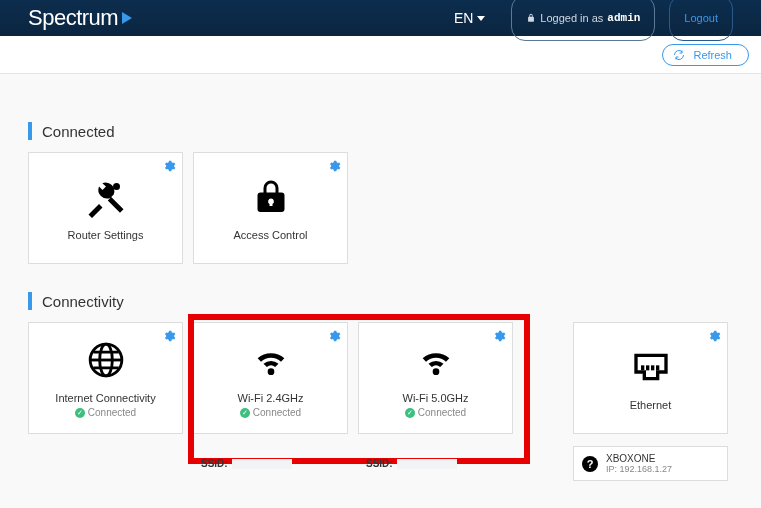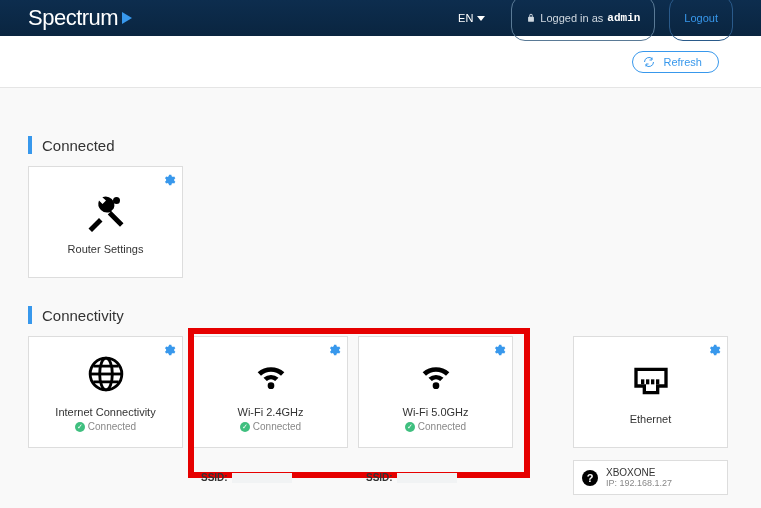--- a/index.html
+++ b/index.html
@@ -1,27 +1,27 @@
 <!DOCTYPE html>
 <html><head>
 <meta charset="utf-8">
 <style>
   * { box-sizing: border-box; margin: 0; padding: 0; }
   body { font-family: -apple-system, BlinkMacSystemFont, "Segoe UI", Arial, sans-serif; background: #f9f9f9; width: 761px; height: 508px; overflow: hidden; }
   .header { background: #0a2540; background: linear-gradient(to bottom, #0d2d4e, #0a2540); height: 36px; display: flex; align-items: center; padding: 0 28px; gap: 8px; }
   .logo { color: #fff; font-size: 22px; font-weight: 400; display: flex; align-items: center; letter-spacing: -0.5px; }
   .logo-tri { width: 0; height: 0; border-top: 6px solid transparent; border-bottom: 6px solid transparent; border-left: 10px solid #3898ec; margin-left: 4px; }
   .spacer { flex: 1; }
-  .lang { color: #fff; font-size: 11px; display: flex; align-items: center; gap: 4px; margin-right: 12px; cursor: pointer; }
+  .lang { color: #fff; font-size: 14px; display: flex; align-items: center; gap: 4px; margin-right: 12px; cursor: pointer; }
   .lang .caret { width: 0; height: 0; border-left: 4px solid transparent; border-right: 4px solid transparent; border-top: 5px solid #fff; }
   .pill { border: 1px solid #5a7a96; border-radius: 14px; padding: 16px 14px; font-size: 11px; color: #d0d8e0; display: flex; align-items: center; gap: 4px; margin-left: 6px; cursor: pointer; }
   .pill.logout { color: #3898ec; border-color: #2a5a8a; }
   .pill strong { color: #fff; font-weight: 600; font-family: Liberation Mono, monospace; }
   .lock-sm svg { width: 10px; height: 10px; display: block; }
-  .subbar { background: #fff; height: 52px; border-bottom: 1px solid #e5e5e5; display: flex; align-items: center; justify-content: flex-end; padding: 0 42px; }
+  .subbar { background: #fff; height: 38px; border-bottom: 1px solid #e5e5e5; display: flex; align-items: center; justify-content: flex-end; padding: 0 12px; }
   .refresh-btn { border: 1px solid #3898ec; border-radius: 14px; padding: 4px 16px 4px 10px; font-size: 11px; color: #3898ec; display: flex; align-items: center; gap: 8px; background: #fff; cursor: pointer; }
   .refresh-ic { width: 12px; height: 12px; }
   .content { padding: 20px 28px 0 28px; }
   .sect { display: flex; align-items: center; margin: 28px 0 12px 0; }
   .sect-bar { width: 4px; height: 18px; background: #3898ec; margin-right: 10px; }
   .sect-title { font-size: 15px; color: #333; font-weight: 400; }
   .row { display: flex; gap: 10px; position: relative; }
   .card { width: 155px; height: 112px; border: 1px solid #ddd; background: #fff; position: relative; display: flex; flex-direction: column; align-items: center; justify-content: center; cursor: pointer; }
   .card .gear { position: absolute; top: 6px; right: 6px; color: #3898ec; }
   .card .gear svg { width: 14px; height: 14px; display: block; }
@@ -92,20 +92,33 @@
       </div>
       <div class="card-ic">
         <svg width="42" height="42" viewBox="0 0 24 24" fill="#000">
             <path d="M22 19l-7-7 1.4-1.4a5 5 0 0 0-6.5-6.5L12 6l-2 2-2-2a5 5 0 0 0 6.5 6.5L13 14l7 7 2-2zM2 22l6-6 2 2-6 6-2-2z"></path>
             <circle cx="18" cy="6" r="2"></circle>
           </svg>
       </div>
       <div class="card-label">Router Settings</div>
     </div>
 
+    <div class="card">
+      <div class="gear">
+        <svg viewBox="0 0 24 24" fill="#3898ec">
+            <path d="M12 8a4 4 0 1 0 0 8 4 4 0 0 0 0-8zm9 4a7 7 0 0 0-.1-1.2l2-1.6-2-3.4-2.4 1a7 7 0 0 0-2-1.2L16 3h-4l-.5 2.6a7 7 0 0 0-2 1.2l-2.4-1-2 3.4 2 1.6A7 7 0 0 0 7 12c0 .4 0 .8.1 1.2l-2 1.6 2 3.4 2.4-1a7 7 0 0 0 2 1.2L12 21h4l.5-2.6a7 7 0 0 0 2-1.2l2.4 1 2-3.4-2-1.6c.1-.4.1-.8.1-1.2z"></path>
+          </svg>
+      </div>
+      <div class="card-ic">
+        <svg width="36" height="42" viewBox="0 0 24 24" fill="#000">
+            <path d="M12 1a5 5 0 0 0-5 5v3H5a2 2 0 0 0-2 2v9a2 2 0 0 0 2 2h14a2 2 0 0 0 2-2v-9a2 2 0 0 0-2-2h-2V6a5 5 0 0 0-5-5zm-3 5a3 3 0 1 1 6 0v3H9V6zm3 7a2 2 0 0 1 1 3.7V18h-2v-1.3A2 2 0 0 1 12 13z"></path>
+          </svg>
+      </div>
+      <div class="card-label">Access Control</div>
+    </div>
   </div>
 
   <div class="sect">
     <div class="sect-bar"></div>
     <div class="sect-title">Connectivity</div>
   </div>
 
   <div class="row">
     <div class="card">
       <div class="gear">

